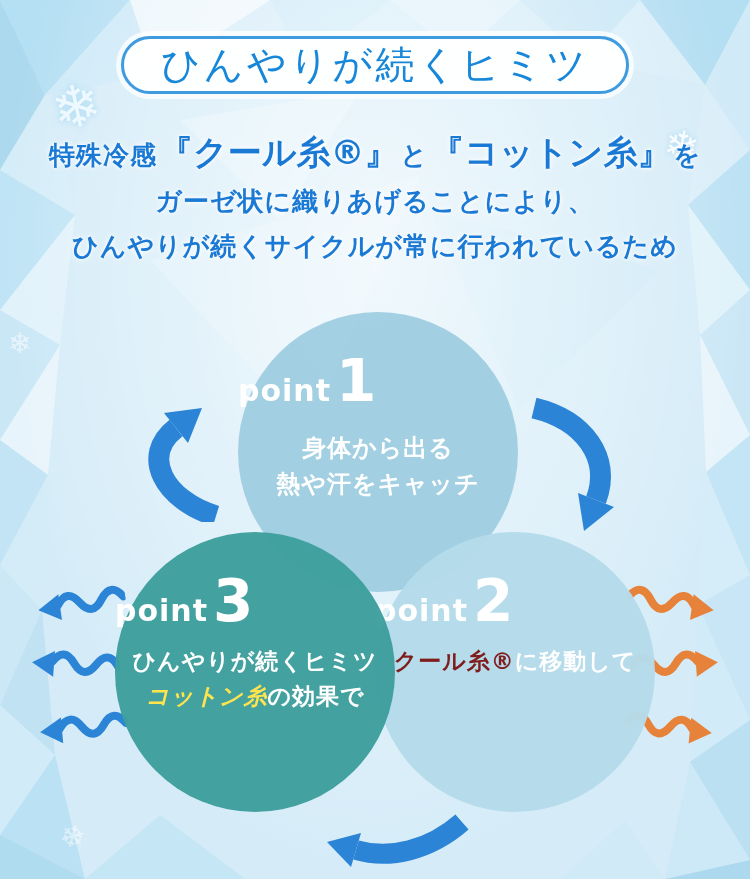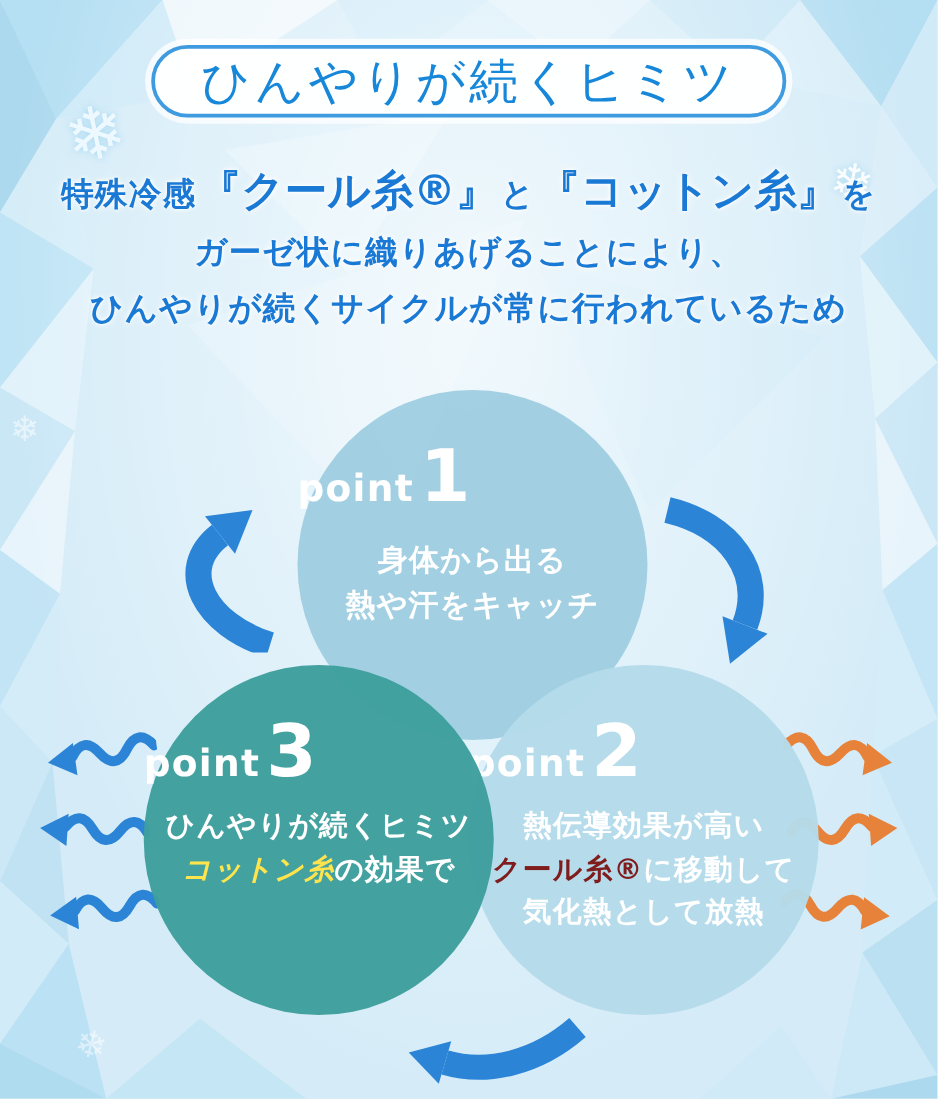--- a/index.html
+++ b/index.html
@@ -190,23 +190,21 @@
       <div>熱や汗をキャッチ</div>
     </div>
   </div>
 
   <div class="circle p2">
     <div class="point-label">
       <span class="pt">point</span>
         <span class="num">2</span>
     </div>
     <div class="circle-text">
-      <div>熱伝導効果が高い</div>
       <div><span class="hl-red">クール糸®</span><span>に移動して</span></div>
-      <div>気化熱として放熱</div>
     </div>
   </div>
 
   <div class="circle p3">
     <div class="point-label">
       <span class="pt">point</span>
         <span class="num">3</span>
     </div>
     <div class="circle-text">
       <div>ひんやりが続くヒミツ</div>

